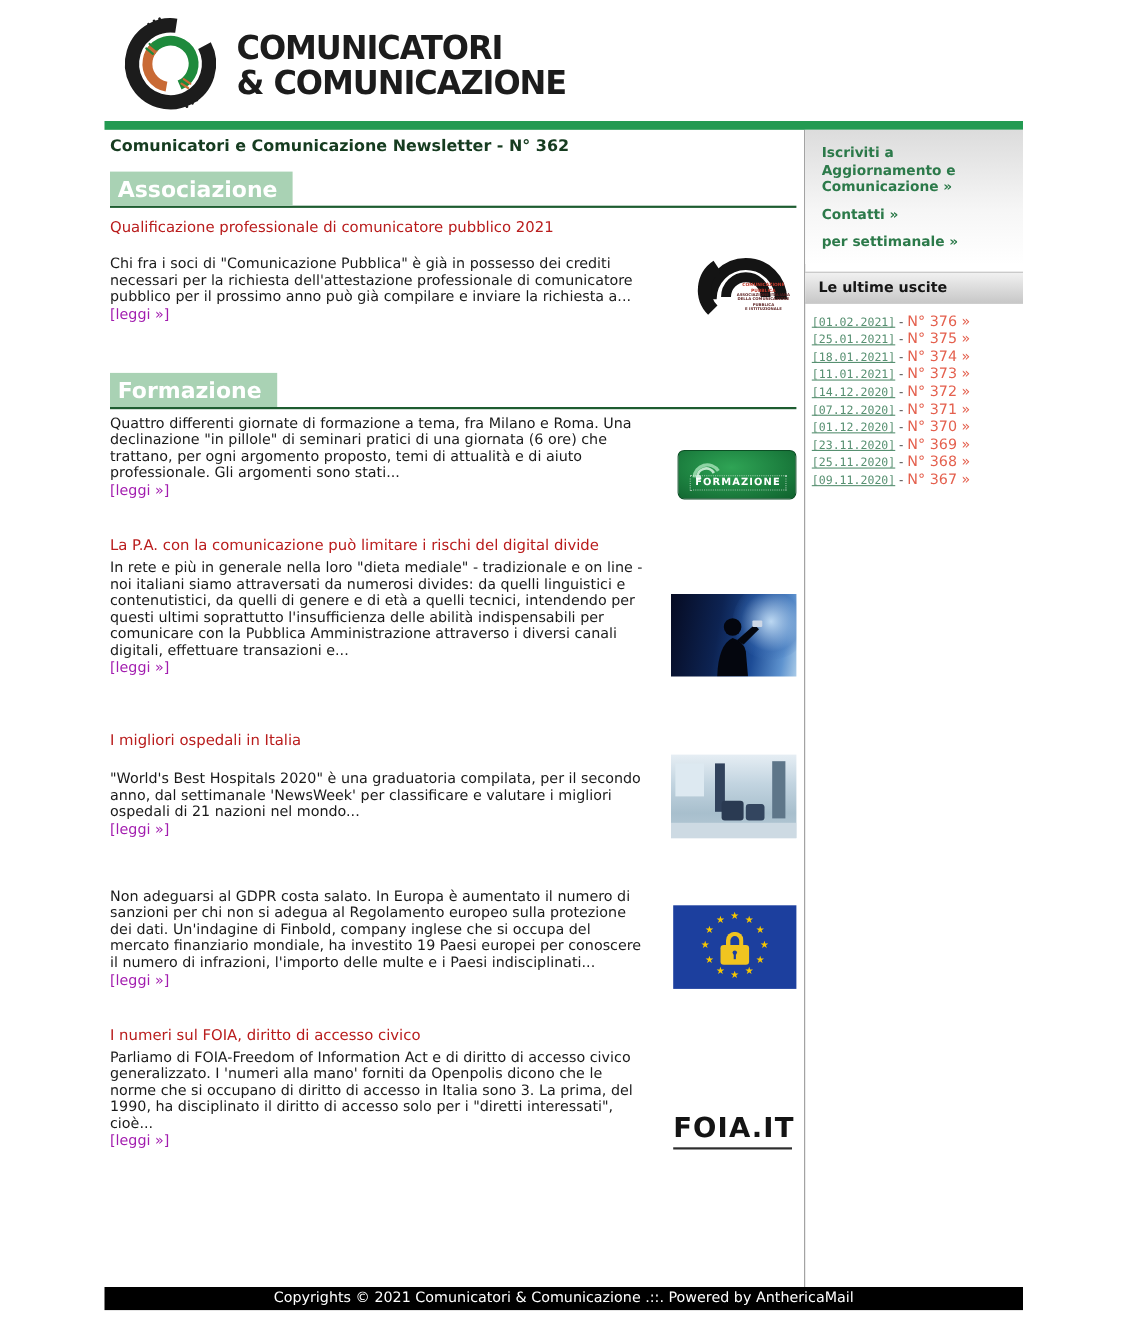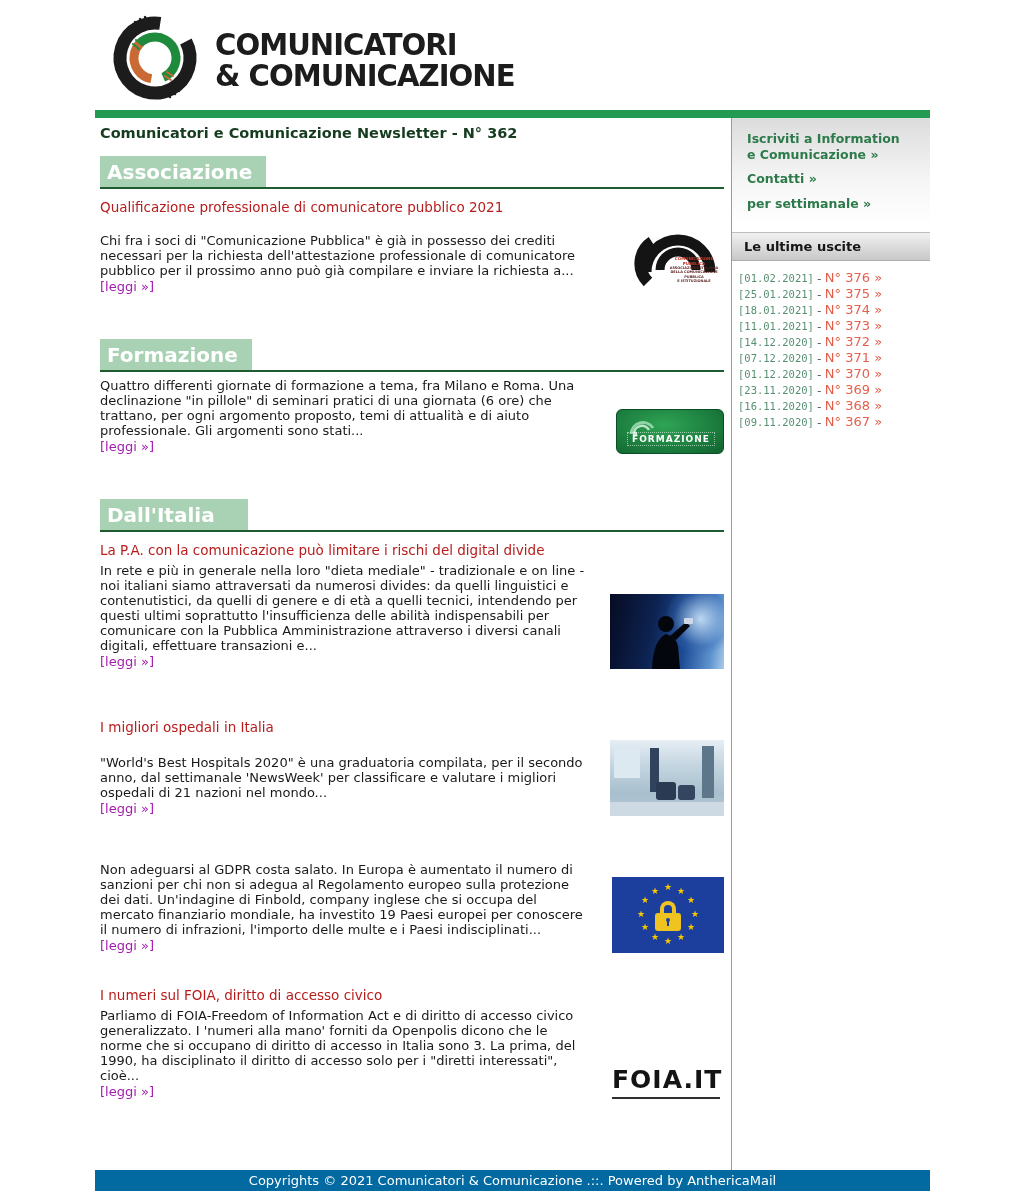--- a/index.html
+++ b/index.html
@@ -85,26 +85,26 @@
   
   .sidebar { position:absolute; left:732px; top:118px; width:198px; }
   .sidebar-top { background:linear-gradient(#dcdcdc 0%, #f6f6f6 60%, #ffffff 100%); padding:13px 8px 4px 15px; min-height:90px; }
   .side-link { display:block; color:#2c7a4a; font-size:12.5px; font-weight:bold; text-decoration:none;
                line-height:1.25; margin-bottom:9px; }
   .latest-header { margin-top:7px; background:linear-gradient(#f1f1f1,#c8c8c8); border-top:1px solid #bdbdbd;
                    border-bottom:1px solid #aeaeae; font-weight:bold; font-size:13px; color:#151515;
                    padding:6px 0 6px 12px; }
   .issues { padding:9px 0 0 6px; }
   .issue { font-size:12px; line-height:15px; white-space:nowrap; }
-  .issue-date { font-family:"DejaVu Sans Mono", monospace; font-size:10.5px; color:#579071; }
+  .issue-date { font-family:"DejaVu Sans Mono", monospace; font-size:10.5px; color:#579071;text-decoration:underline; }
   .issue-sep { color:#444; font-size:11px; }
   .issue-num { color:#e4604e; font-size:13px; text-decoration:none; }
 
   
-  .footer { position:absolute; left:95px; top:1170px; width:835px; height:21px; background:#0369a1;
+  .footer { position:absolute; left:95px; top:1170px; width:835px; height:21px; background:#000000;
             color:#fff; font-size:13px; text-align:center; line-height:21px; }
 </style>
 </head>
 <body>
 
 <div class="page">
 
   <div class="header">
     <svg class="logo-svg" viewBox="0 0 92 94">
       <g stroke="#1c1c1c" stroke-width="2.4" stroke-linecap="round">
@@ -180,23 +180,20 @@
             <path d="M 8 22 A 12 12 0 0 1 30 16" fill="none" stroke="#8fd4a4" stroke-width="3"></path>
             <path d="M 11 22 A 8 8 0 0 1 26 18" fill="none" stroke="#bfe6cb" stroke-width="2.5"></path>
             <circle cx="12" cy="22" r="2.4" fill="#cdeada"></circle>
           </svg>
           <span class="form-label">FORMAZIONE</span>
         </div>
       </div>
     </div>
     <div class="spacer-lg"></div>
 
-    <div class="section-head">
-      <span class="section-chip">Dall'Italia</span>
-    </div>
 
     <div class="article">
       <a href="#" class="article-title">La P.A. con la comunicazione può limitare i rischi del digital divide</a>
       <div class="article-row">
         <div class="article-text" style="width:487px;">
           <span>In rete e più in generale nella loro "dieta mediale" - tradizionale e on line - noi italiani siamo attraversati da numerosi divides: da quelli linguistici e contenutistici, da quelli di genere e di età a quelli tecnici, intendendo per questi ultimi soprattutto l'insufficienza delle abilità indispensabili per comunicare con la Pubblica Amministrazione attraverso i diversi canali digitali, effettuare transazioni e...</span><br>
           <a href="#" class="leggi">[leggi »]</a>
         </div>
         <div class="thumb photo-digital">
           <div class="glow"></div>
@@ -273,34 +270,34 @@
         </div>
       </div>
     </div>
     <div class="spacer-lg"></div>
       <div class="spacer-md"></div>
 
   </div>
 
   <div class="sidebar">
     <div class="sidebar-top">
-      <a href="#" class="side-link" style="width:160px;">Iscriviti a Information e Comunicazione »</a>
+      <a href="#" class="side-link" style="width:160px;">Iscriviti a Aggiornamento e Comunicazione »</a>
       <a href="#" class="side-link">Contatti »</a>
       <a href="#" class="side-link">per settimanale »</a>
     </div>
     <div class="latest-header">Le ultime uscite</div>
     <div class="issues">
       <div class="issue"><span class="issue-date">[01.02.2021]</span><span class="issue-sep"> - </span><a href="#" class="issue-num">N° 376 »</a></div>
       <div class="issue"><span class="issue-date">[25.01.2021]</span><span class="issue-sep"> - </span><a href="#" class="issue-num">N° 375 »</a></div>
       <div class="issue"><span class="issue-date">[18.01.2021]</span><span class="issue-sep"> - </span><a href="#" class="issue-num">N° 374 »</a></div>
       <div class="issue"><span class="issue-date">[11.01.2021]</span><span class="issue-sep"> - </span><a href="#" class="issue-num">N° 373 »</a></div>
       <div class="issue"><span class="issue-date">[14.12.2020]</span><span class="issue-sep"> - </span><a href="#" class="issue-num">N° 372 »</a></div>
       <div class="issue"><span class="issue-date">[07.12.2020]</span><span class="issue-sep"> - </span><a href="#" class="issue-num">N° 371 »</a></div>
       <div class="issue"><span class="issue-date">[01.12.2020]</span><span class="issue-sep"> - </span><a href="#" class="issue-num">N° 370 »</a></div>
       <div class="issue"><span class="issue-date">[23.11.2020]</span><span class="issue-sep"> - </span><a href="#" class="issue-num">N° 369 »</a></div>
-      <div class="issue"><span class="issue-date">[16.11.2020]</span><span class="issue-sep"> - </span><a href="#" class="issue-num">N° 368 »</a></div>
+      <div class="issue"><span class="issue-date">[25.11.2020]</span><span class="issue-sep"> - </span><a href="#" class="issue-num">N° 368 »</a></div>
       <div class="issue"><span class="issue-date">[09.11.2020]</span><span class="issue-sep"> - </span><a href="#" class="issue-num">N° 367 »</a></div>
     </div>
   </div>
 
   <div class="footer">Copyrights © 2021 Comunicatori &amp; Comunicazione .::. Powered by AnthericaMail</div>
 
 </div>
 
 </body></html>

